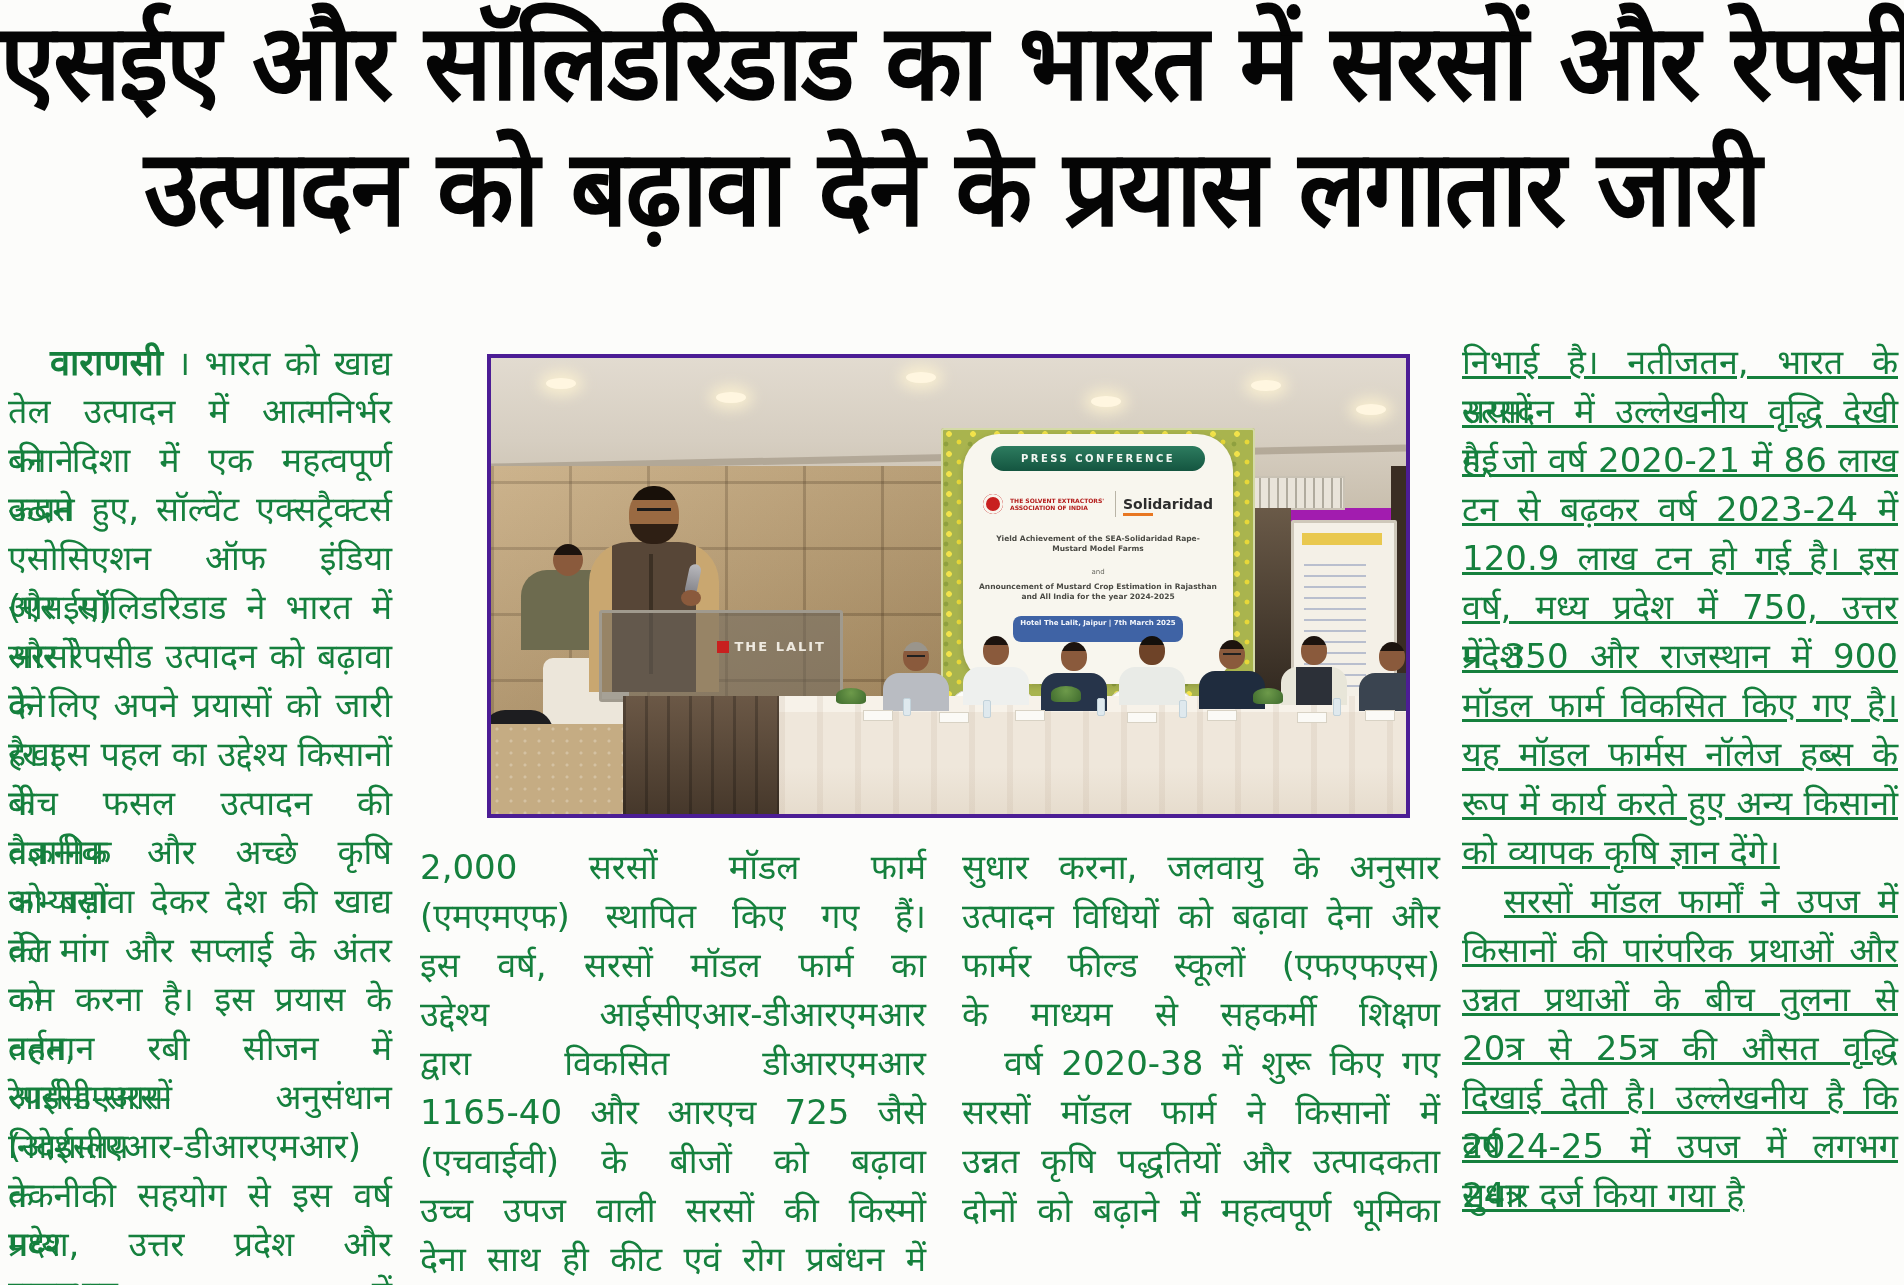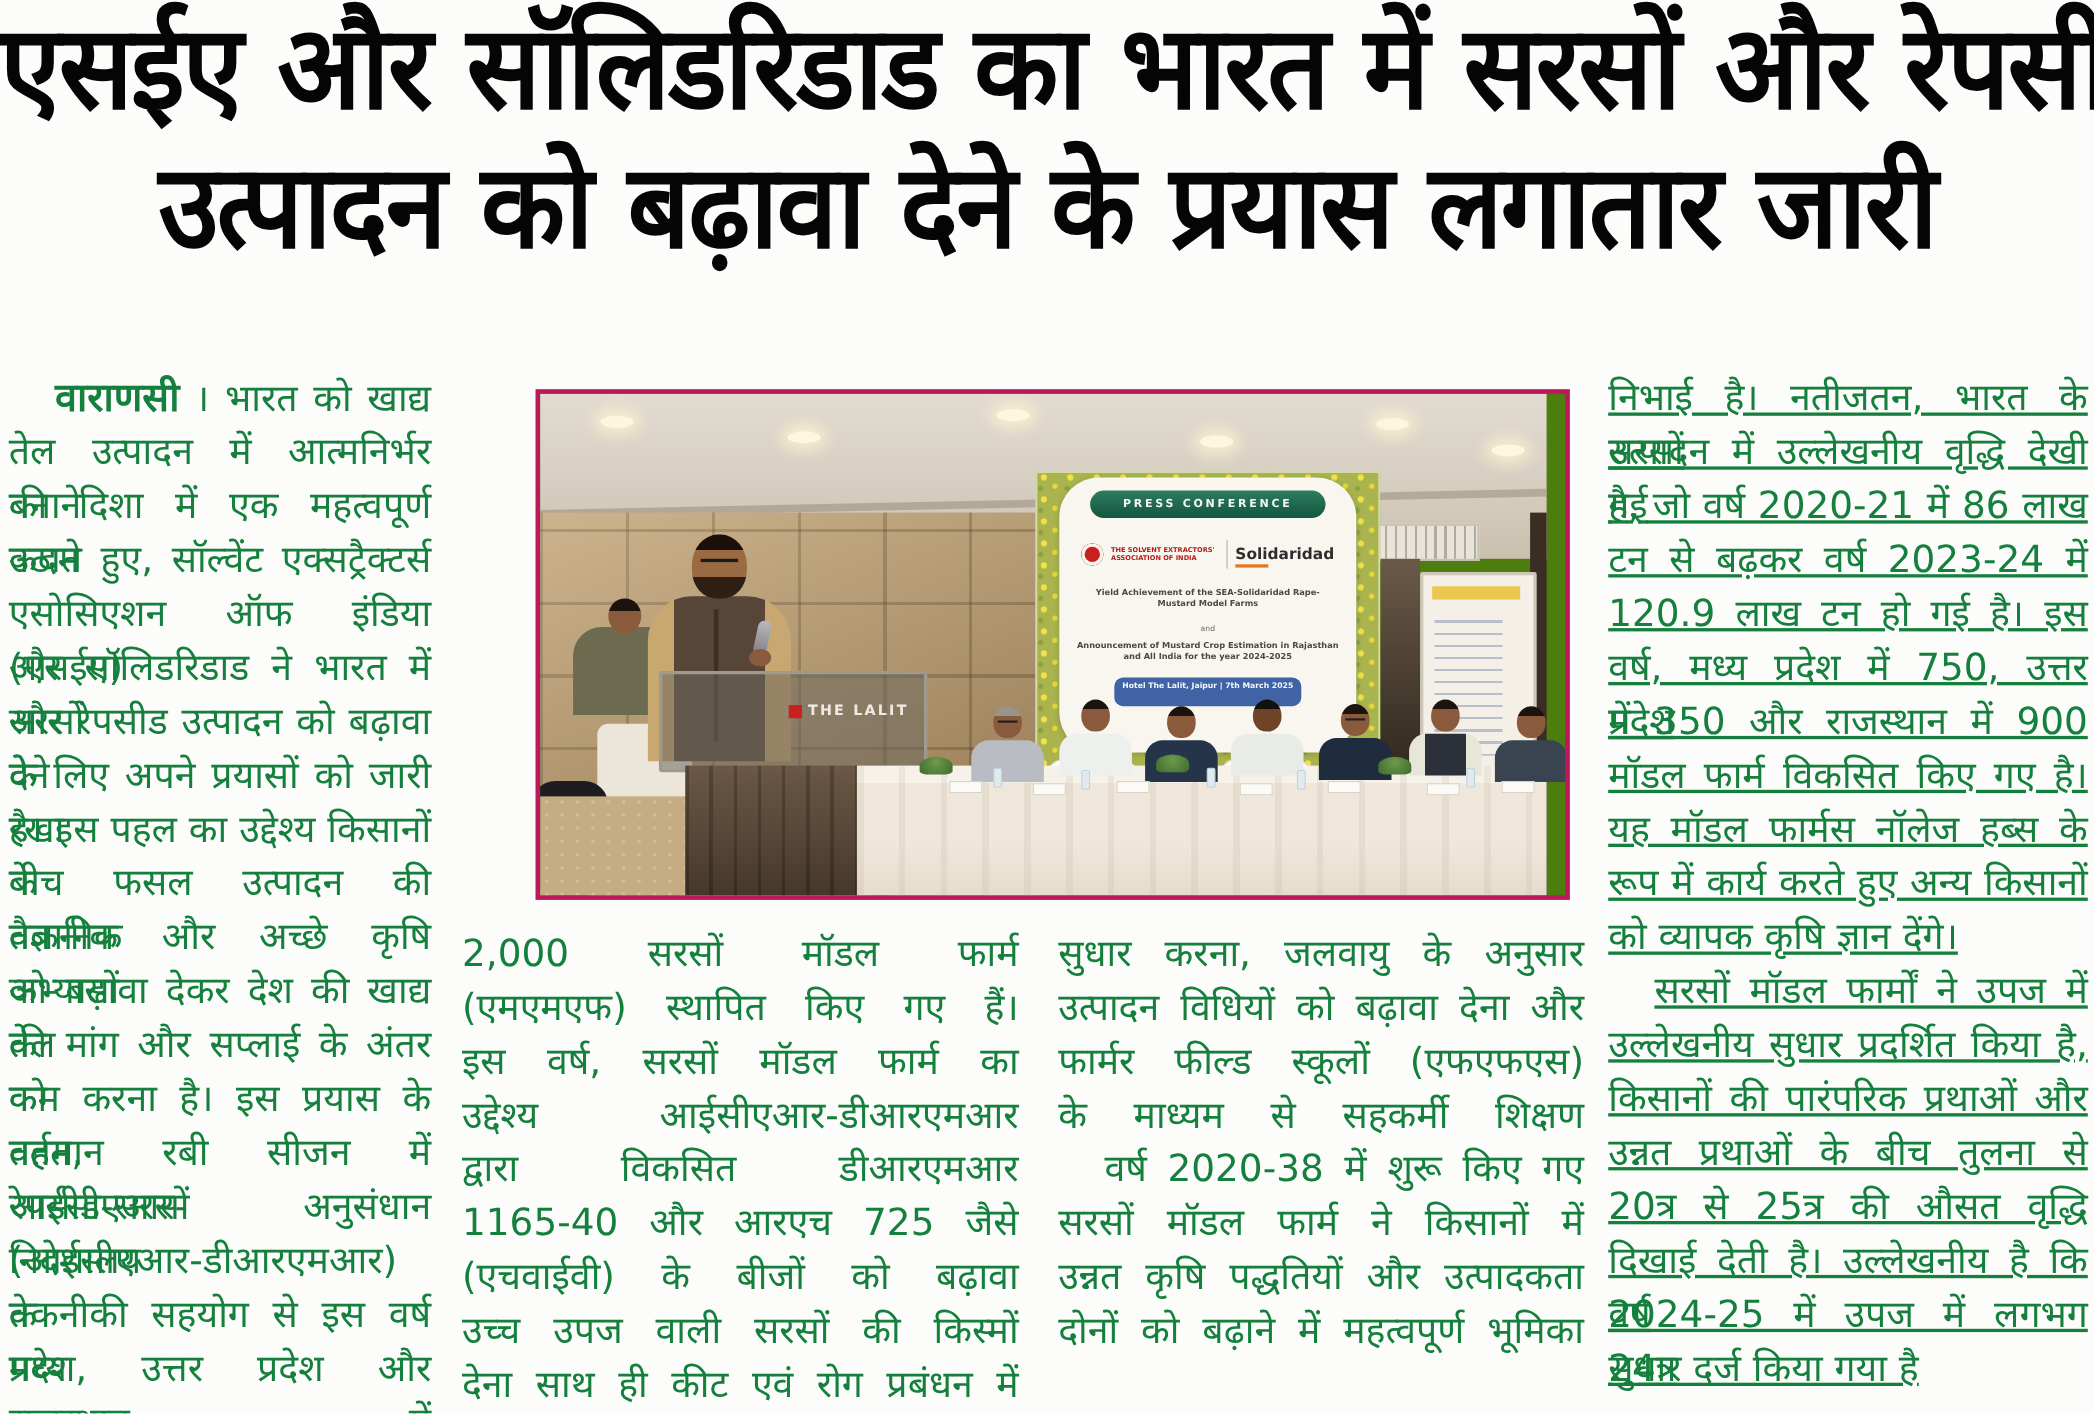--- a/index.html
+++ b/index.html
@@ -19,21 +19,21 @@
   
   .col{position:absolute;font-size:34px;line-height:49px;color:#15803d;}
   .line{height:49px;overflow:visible;text-align:justify;text-align-last:justify;}
   .line.nojust{text-align-last:left;}
   .line.indent{text-indent:42px;}
   .lead-line{text-align:justify;text-align-last:justify;text-indent:42px;height:49px;}
   .dateline{font-weight:bold;font-size:36px;}
   
   .photo{
     position:absolute;left:487px;top:354px;width:915px;height:456px;
-    border:4px solid #be185d;background:#4d7c0f;overflow:hidden;padding-left:17px;
+    border:4px solid #4c1d95;background:#a21caf;overflow:hidden;
   }
   .ph{position:absolute;}
   .ph-ceiling{left:0;top:0;width:915px;height:150px;
     background:linear-gradient(180deg,#e2dbd0 0%,#d6cec1 55%,#c9bfae 100%);}
   .ph-beam{left:0;top:96px;width:915px;height:7px;background:rgba(120,105,85,.35);transform:rotate(-1.2deg);}
   .ph-light{width:30px;height:11px;border-radius:50%;background:#fff6e0;box-shadow:0 0 14px 7px rgba(255,244,210,.75);}
   .ph-wall-left{left:0;top:108px;width:455px;height:348px;
     background:
       linear-gradient(135deg, rgba(255,255,255,.16), rgba(0,0,0,.14)),
       repeating-linear-gradient(90deg, rgba(70,48,22,.28) 0 3px, transparent 3px 78px),
@@ -188,21 +188,20 @@
       <div class="line">है, जो वर्ष 2020-21 में 86 लाख</div>
       <div class="line">टन से बढ़कर वर्ष 2023-24 में</div>
       <div class="line">120.9 लाख टन हो गई है। इस</div>
       <div class="line">वर्ष, मध्य प्रदेश में 750, उत्तर प्रदेश</div>
       <div class="line">में 350 और राजस्थान में 900</div>
       <div class="line">मॉडल फार्म विकसित किए गए है।</div>
       <div class="line">यह मॉडल फार्मस नॉलेज हब्स के</div>
       <div class="line">रूप में कार्य करते हुए अन्य किसानों</div>
       <div class="line nojust">को व्यापक कृषि ज्ञान देंगे।</div>
       <div class="line indent">सरसों मॉडल फार्मों ने उपज में</div>
-      <div class="line">उल्लेखनीय सुधार प्रदर्शित किया है,</div>
       <div class="line">किसानों की पारंपरिक प्रथाओं और</div>
       <div class="line">उन्नत प्रथाओं के बीच तुलना से</div>
       <div class="line">20त्र से 25त्र की औसत वृद्धि</div>
       <div class="line">दिखाई देती है। उल्लेखनीय है कि वर्ष</div>
       <div class="line">2024-25 में उपज में लगभग 24त्र</div>
       <div class="line nojust">सुधार दर्ज किया गया है</div>
     </div>
 </div>
 
 <div class="photo">

